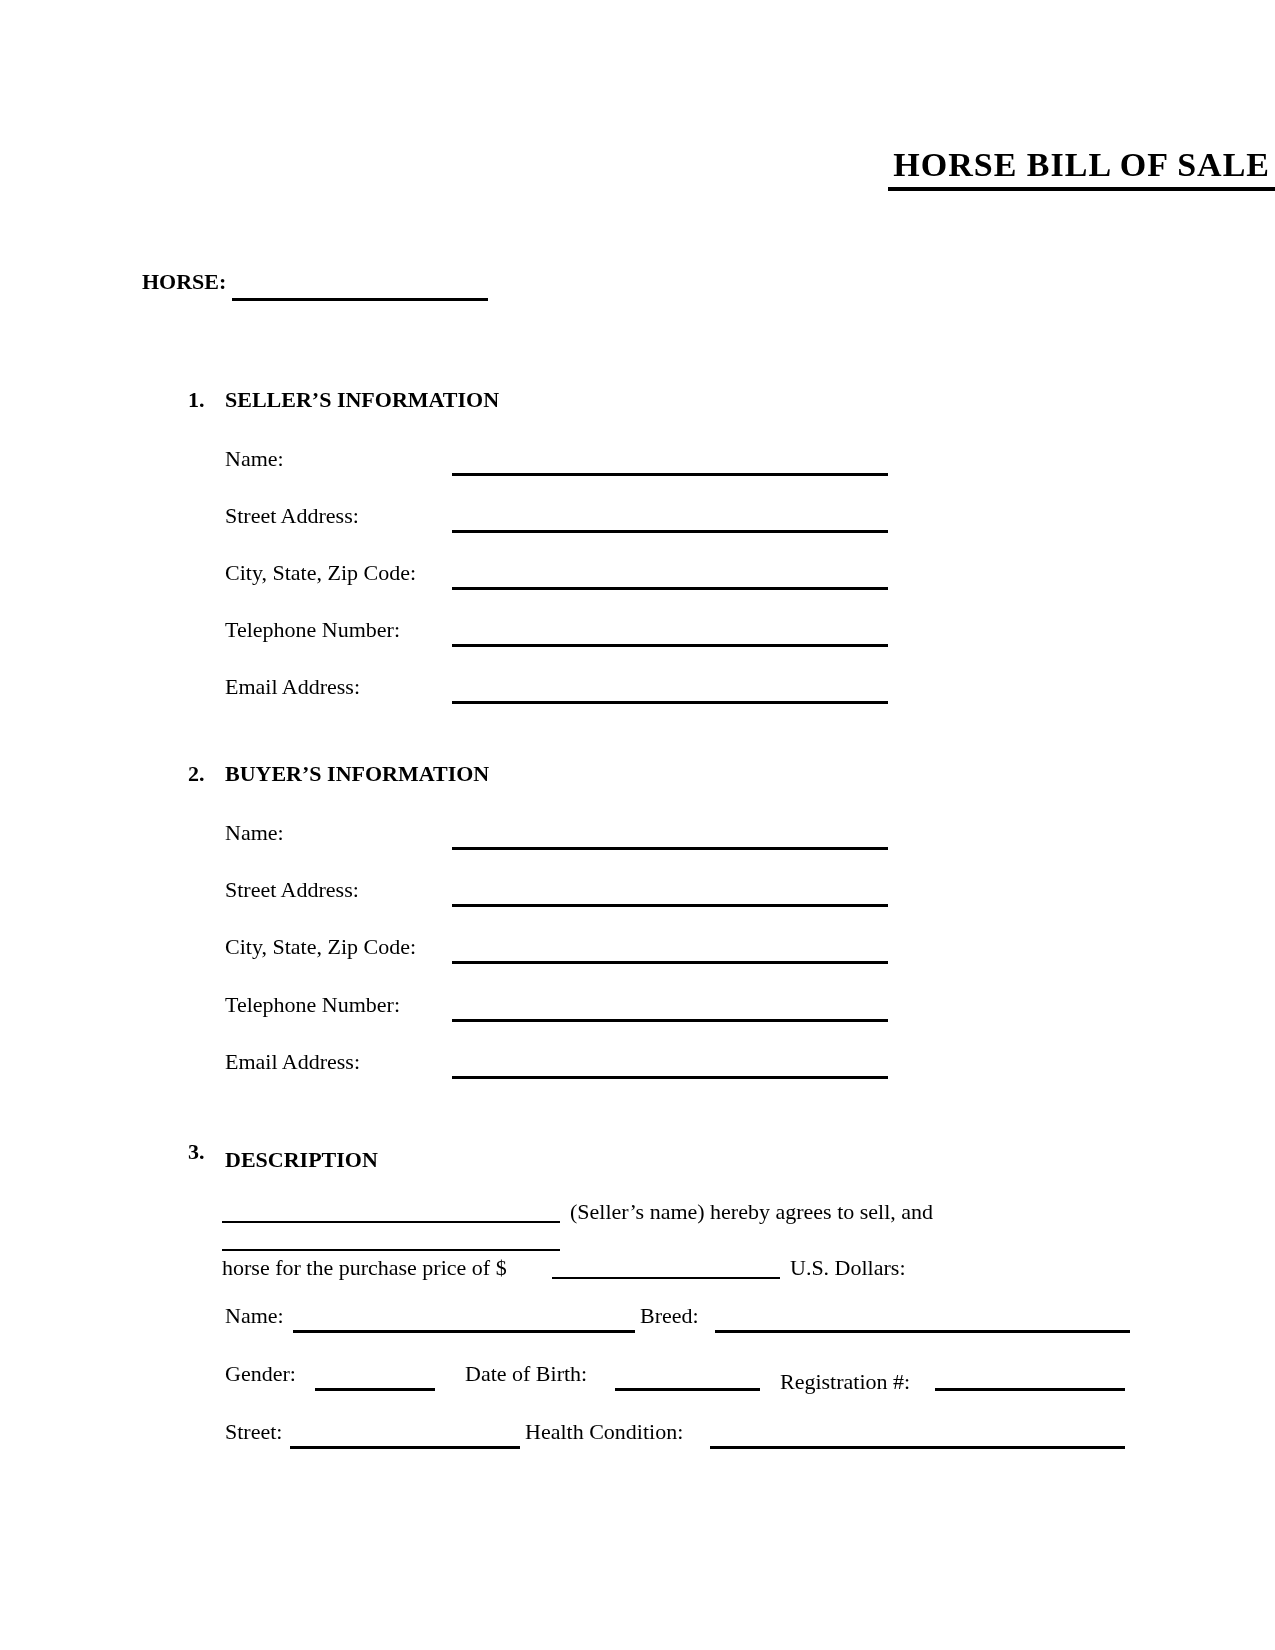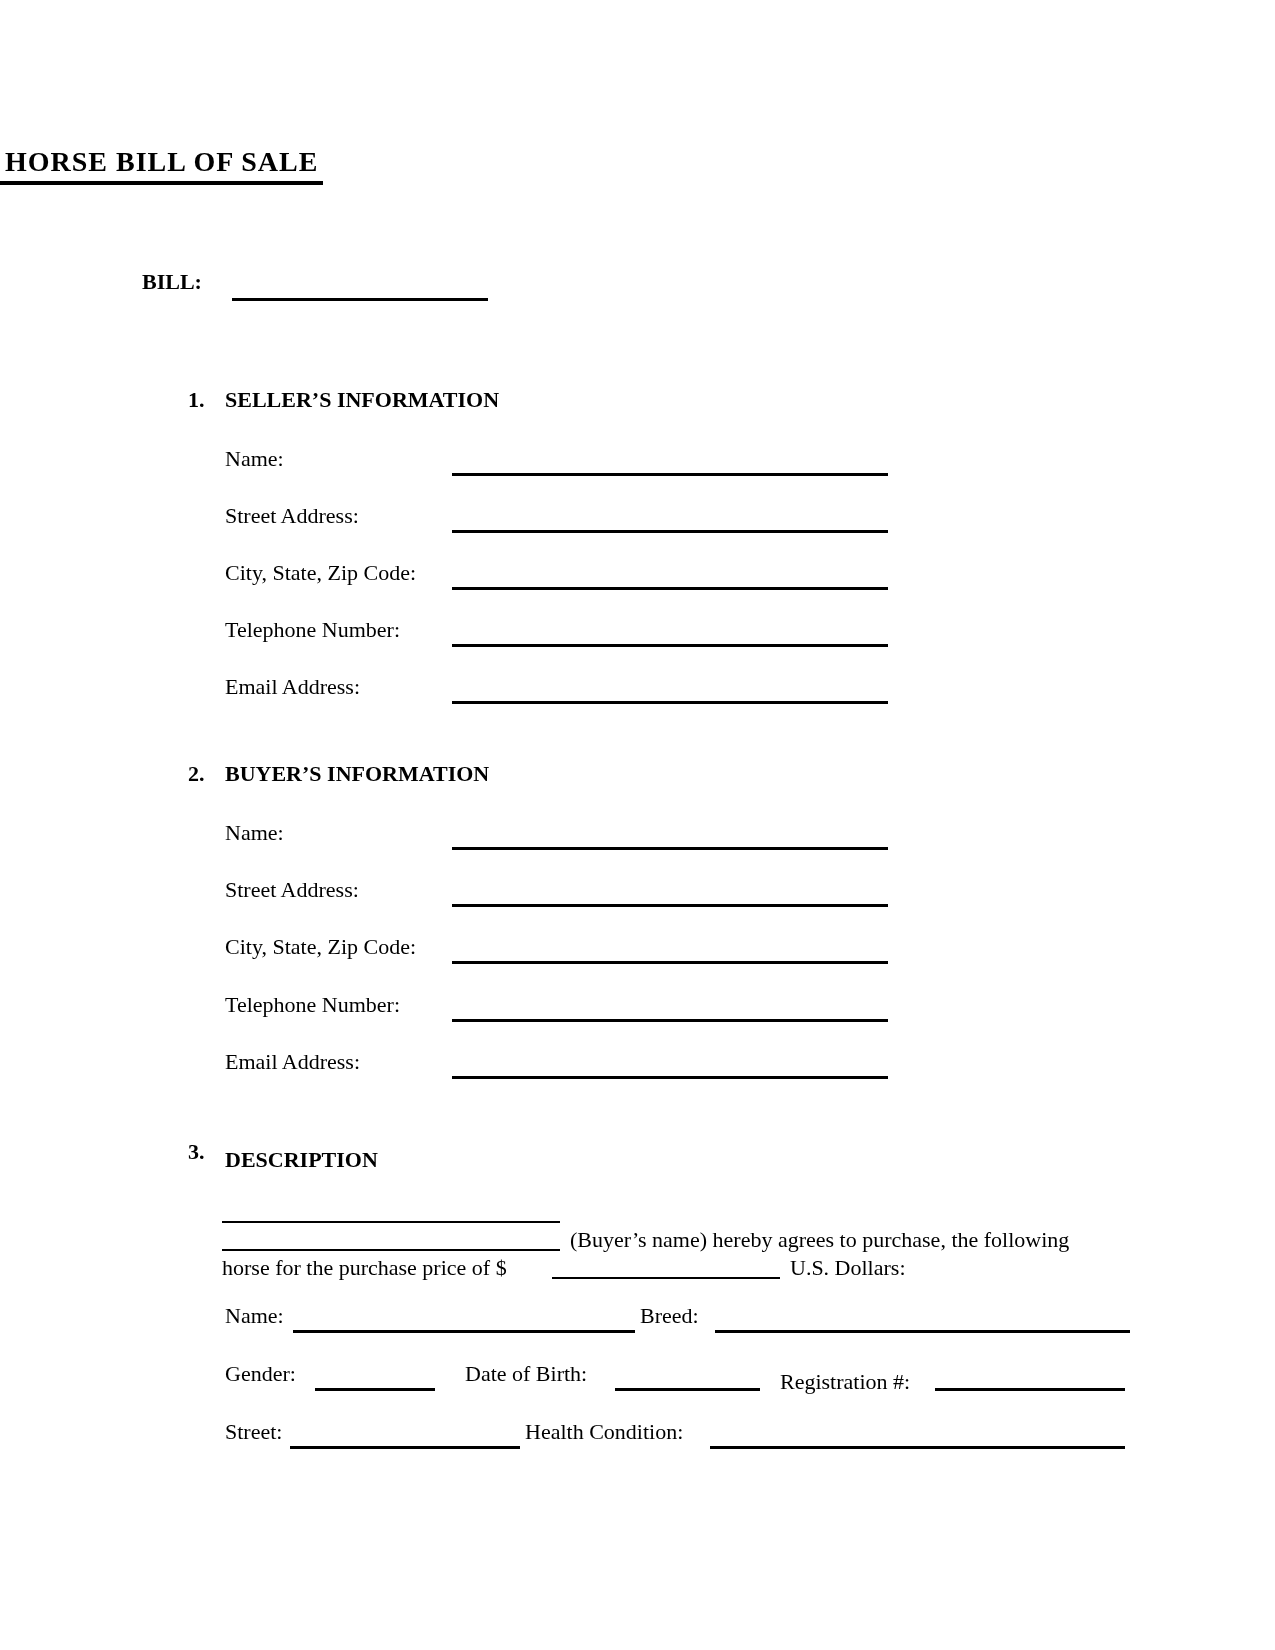--- a/index.html
+++ b/index.html
@@ -9,22 +9,22 @@
     height:1650px;
     background:#ffffff;
     color:#000000;
     font-family:"Liberation Serif","DejaVu Serif",serif;
     overflow:hidden;
   }
   .abs { position:absolute; white-space:nowrap; }
   .t { font-size:22px; line-height:28px; }
   .b { font-weight:bold; }
   .title {
-    position:absolute; left:0; right:0; text-align:left;
-    font-size:28px; font-weight:bold; letter-spacing:1px;
+    position:absolute; left:0; right:0; text-align:right;
+    font-size:34px; font-weight:bold; letter-spacing:1px;
   }
   .title-inner {
     display:inline-block;
     border-bottom:4px solid #000;
     padding:0 5px 3px 5px;
   }
   .blank {
     position:absolute;
     box-sizing:border-box;
     height:28px;
@@ -35,21 +35,21 @@
 </style>
 </head>
 <body>
 
 <div class="page">
 
   <div class="title" style="top:146px;">
     <span class="title-inner">HORSE BILL OF SALE</span>
   </div>
 
-  <span class="abs t b" style="left:142px; top:268px;">BILL:</span>
+  <span class="abs t b" style="left:142px; top:268px;">HORSE:</span>
   <span class="blank" style="left:232px; top:273px; width:256px;"></span>
 
 
   <span class="abs t b" style="left:188px; top:386px;">1.</span>
   <span class="abs t b" style="left:225px; top:386px;text-align:center;">SELLER’S INFORMATION</span>
 
   <span class="abs t" style="left:225px; top:445px;">Name:</span>
   <span class="blank" style="left:452px; top:448px; width:436px;"></span>
 
   <span class="abs t" style="left:225px; top:502px;">Street Address:</span>
@@ -79,23 +79,23 @@
   <span class="abs t" style="left:225px; top:991px;">Telephone Number:</span>
   <span class="blank" style="left:452px; top:994px; width:436px;"></span>
 
   <span class="abs t" style="left:225px; top:1048px;">Email Address:</span>
   <span class="blank" style="left:452px; top:1051px; width:436px;"></span>
 
   <span class="abs t b" style="left:188px; top:1138px;">3.</span>
   <span class="abs t b" style="left:225px; top:1138px;margin-top:8px;">DESCRIPTION</span>
 
   <span class="blank thin" style="left:222px; top:1195px; width:338px;"></span>
+  <span class="abs t" style="left:570px; top:1198px;">(Seller’s name) hereby agrees to sell, and</span>
 
   <span class="blank thin" style="left:222px; top:1223px; width:338px;"></span>
-  <span class="abs t" style="left:570px; top:1226px;">(Buyer’s name) hereby agrees to purchase, the following</span>
 
   <span class="abs t" style="left:222px; top:1254px;">horse for the purchase price of $</span>
   <span class="blank thin" style="left:552px; top:1251px; width:228px;"></span>
   <span class="abs t" style="left:790px; top:1254px;">U.S. Dollars:</span>
 
   <span class="abs t" style="left:225px; top:1302px;">Name:</span>
   <span class="blank" style="left:293px; top:1305px; width:342px;"></span>
   <span class="abs t" style="left:640px; top:1302px;">Breed:</span>
   <span class="blank" style="left:715px; top:1305px; width:415px;"></span>
 

